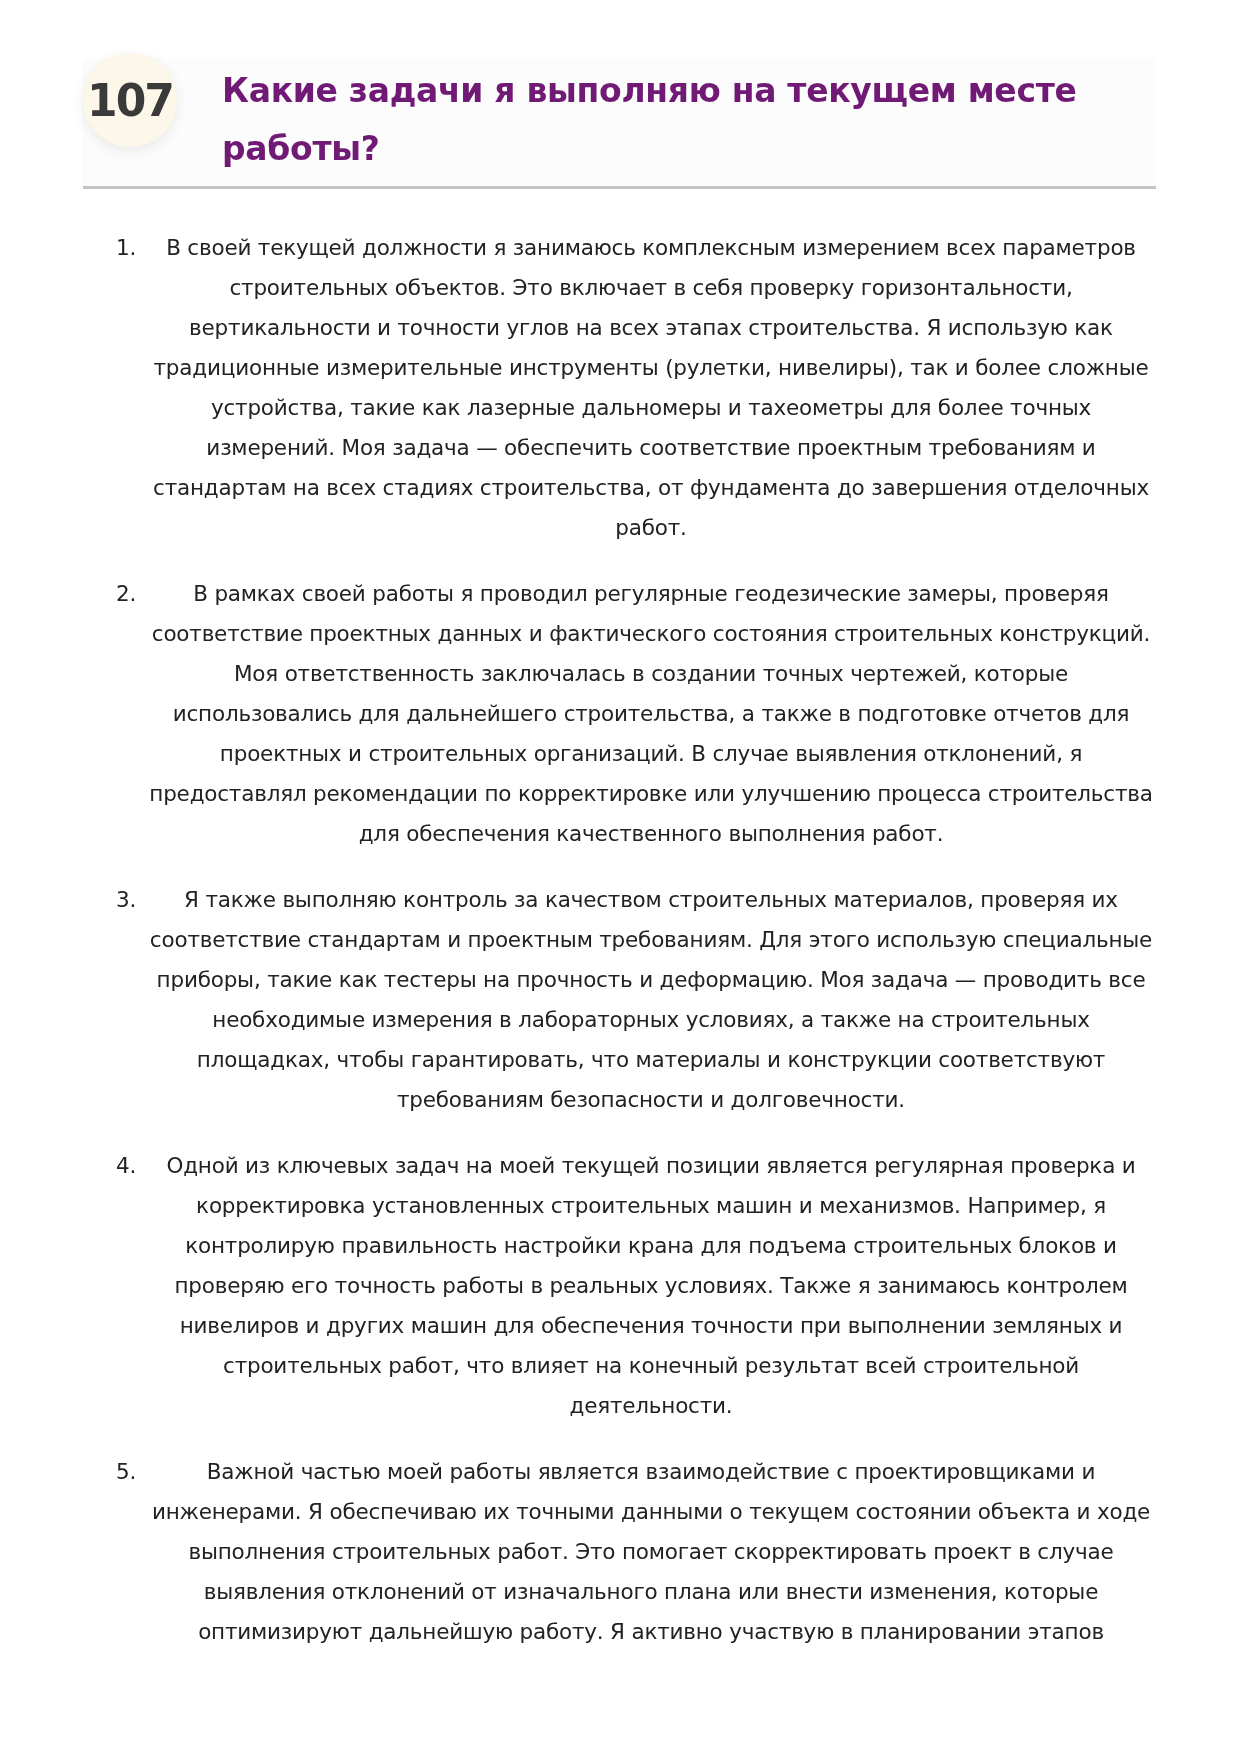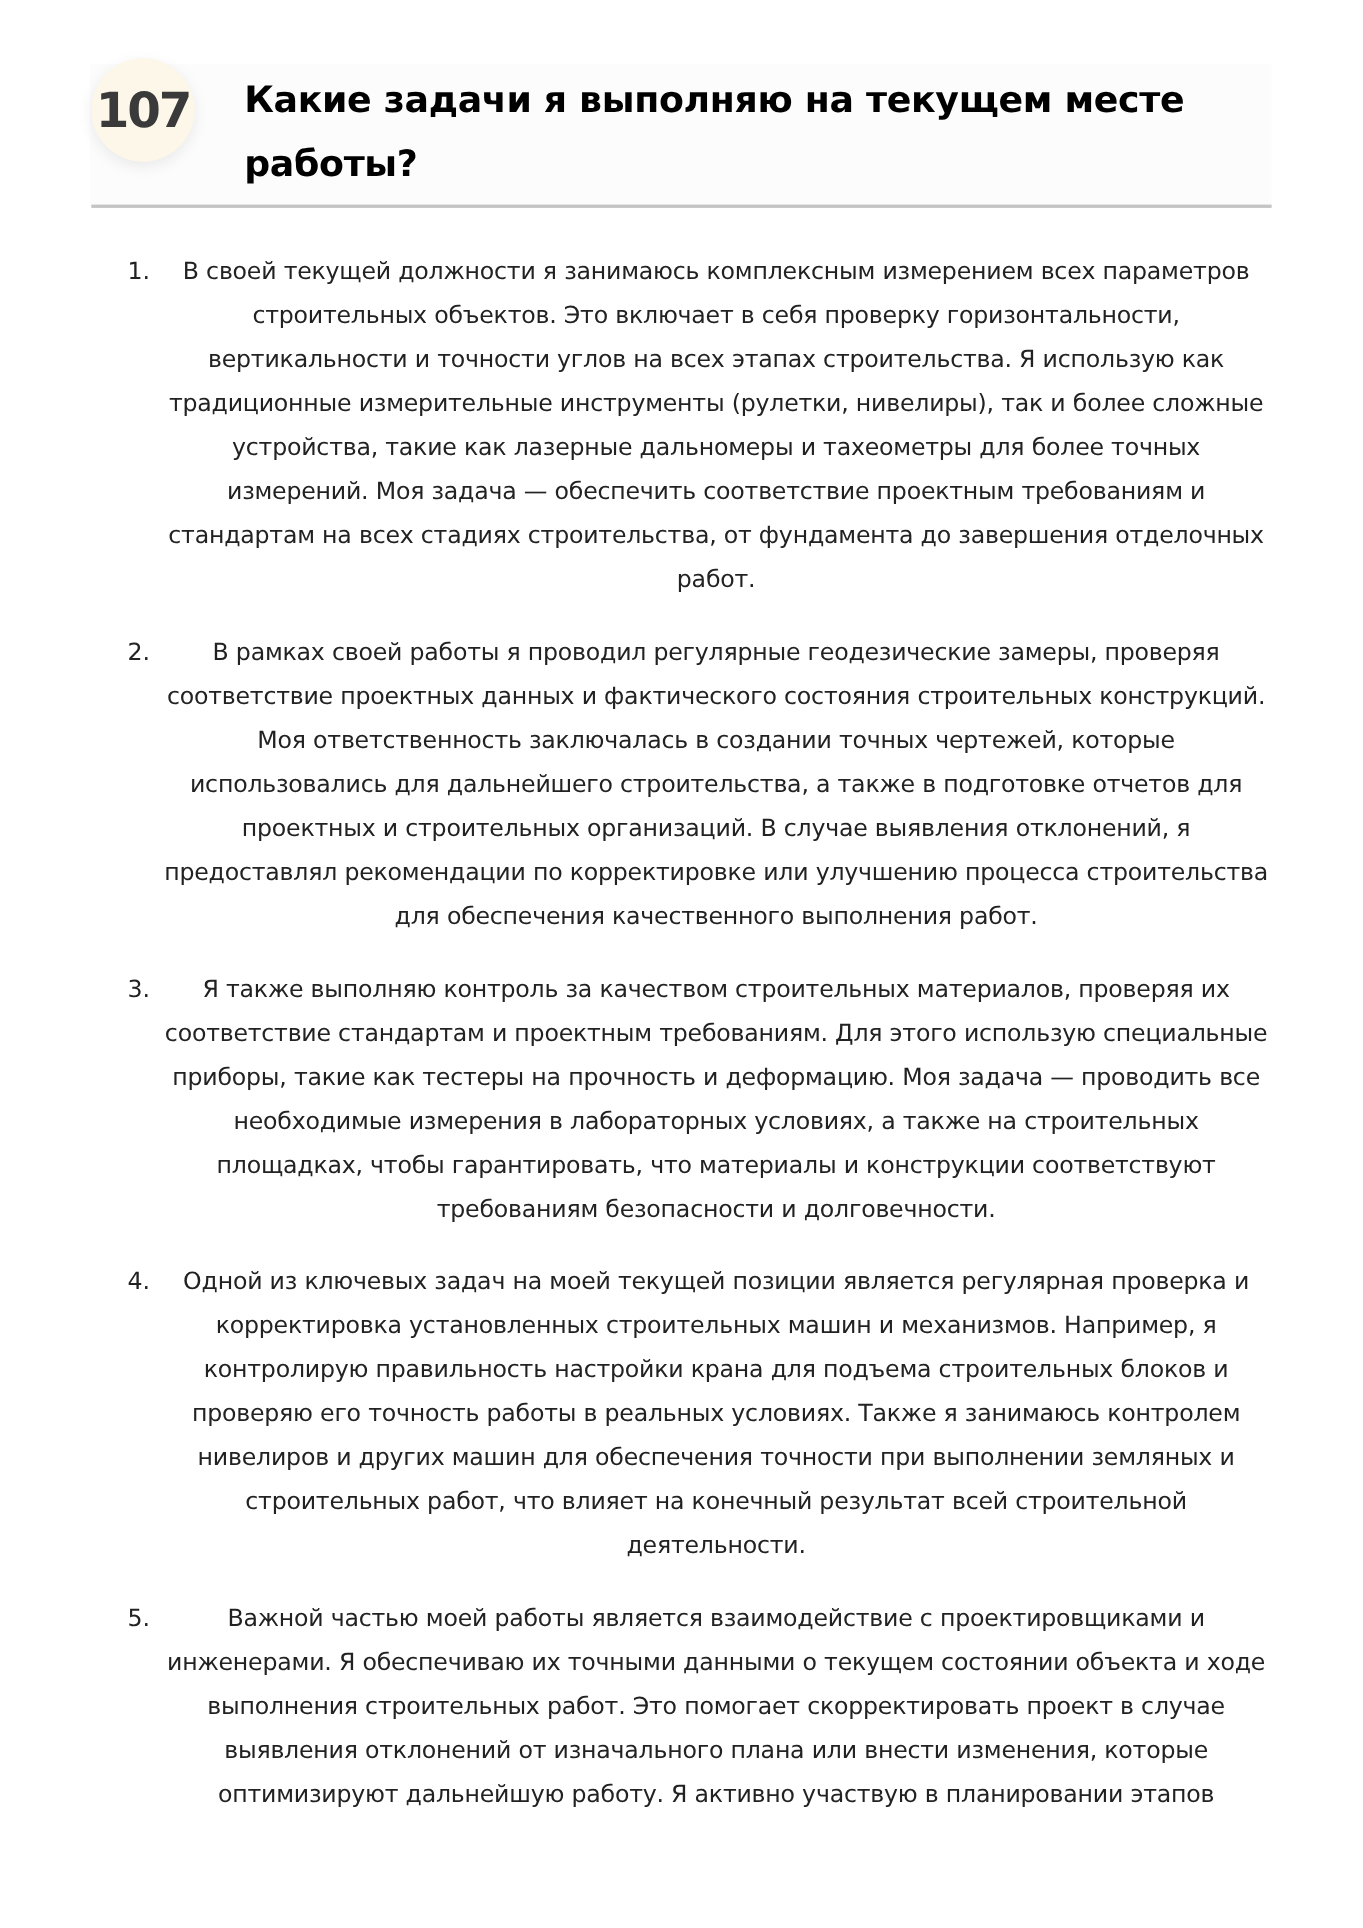--- a/index.html
+++ b/index.html
@@ -46,21 +46,21 @@
     .page-title {
       position: absolute;
       left: 222px;
       top: 62px;
       width: 900px;
       margin: 0;
       font-family: "DejaVu Sans", sans-serif;
       font-weight: bold;
       font-size: 33px;
       line-height: 58px;
-      color: #000000;
+      color: #701a75;
       letter-spacing: -0.3px;
     }
     .divider {
       position: absolute;
       left: 83px;
       top: 186px;
       width: 1073px;
       height: 3px;
       background: #c4c4c4;
     }

